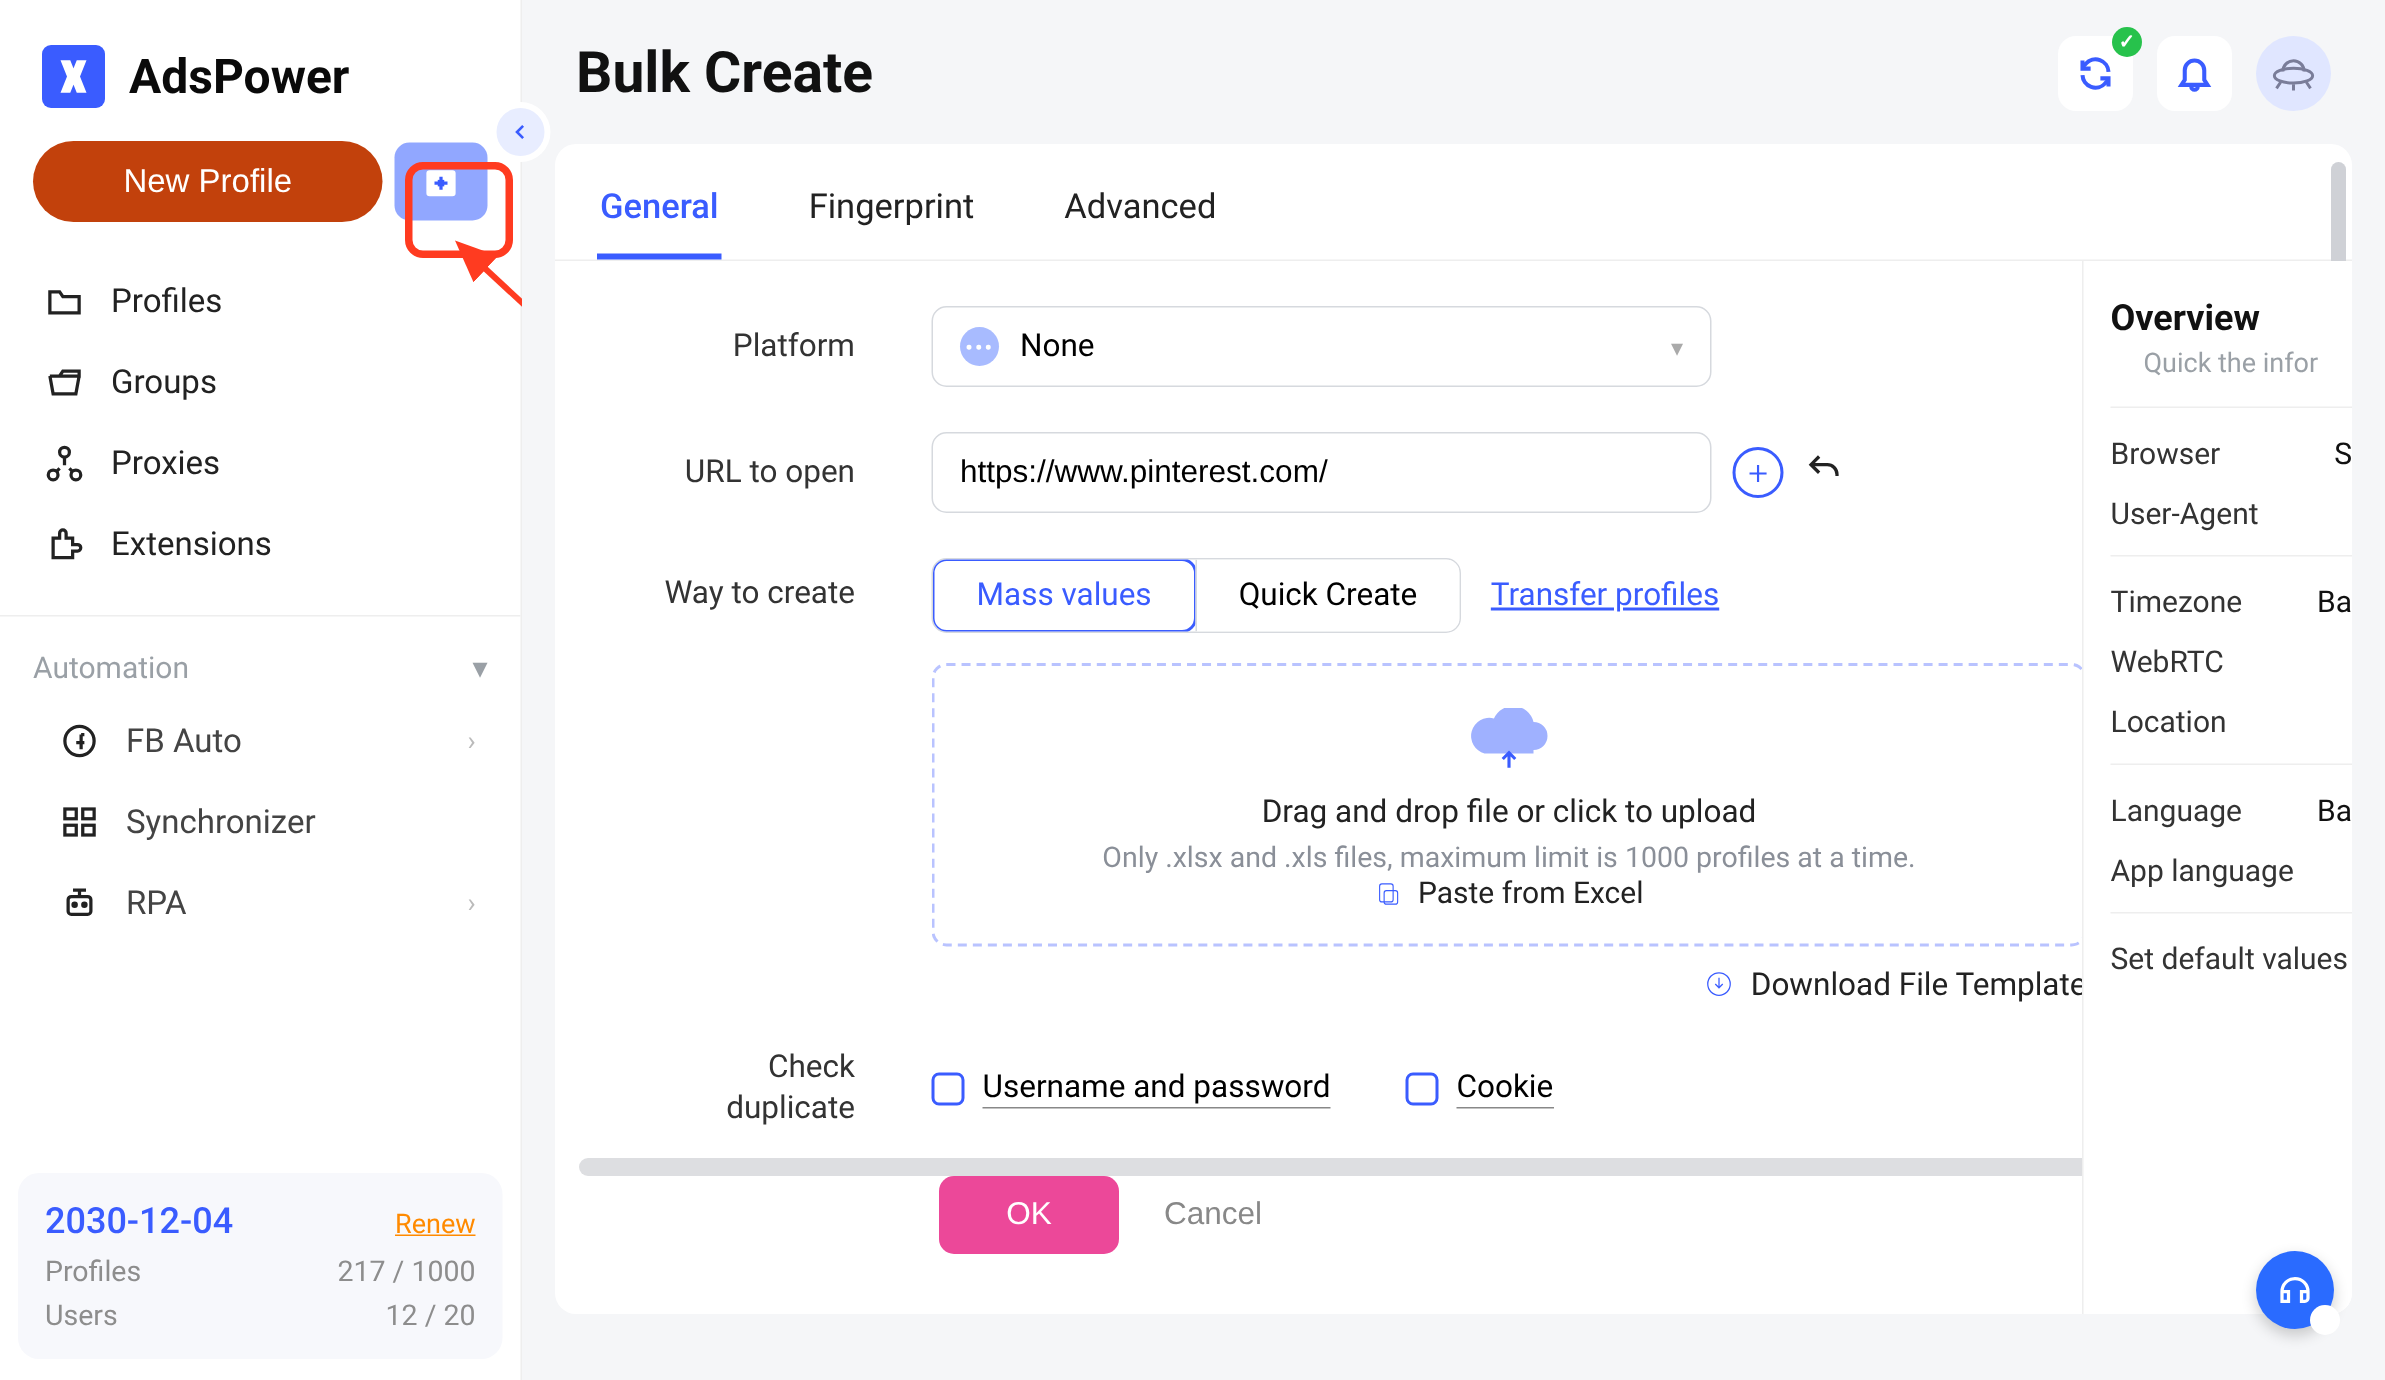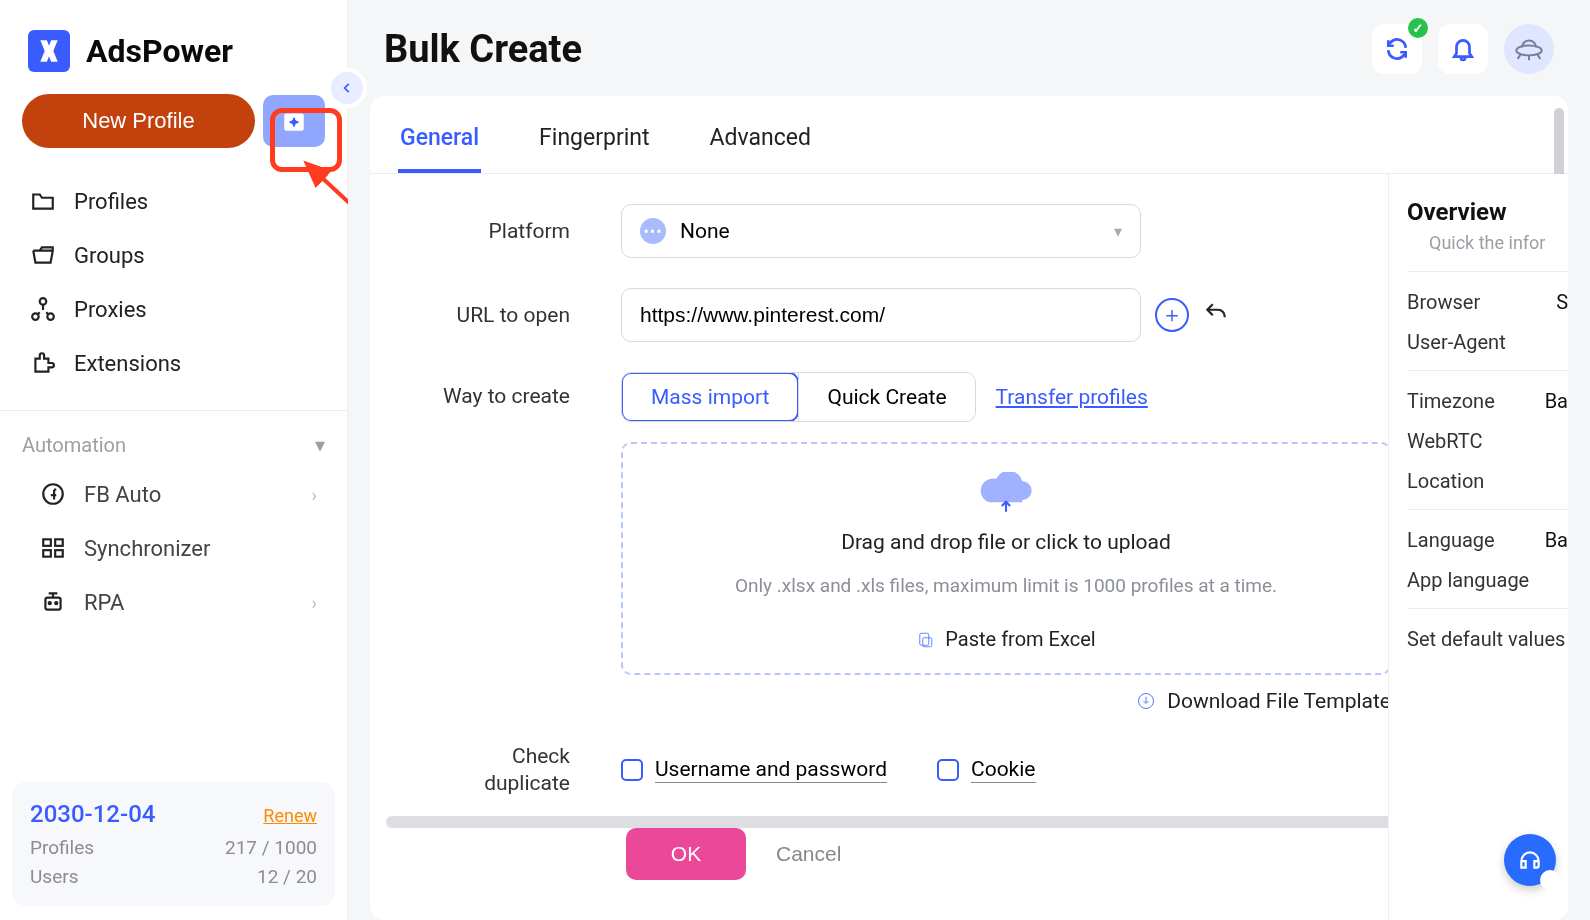--- a/index.html
+++ b/index.html
@@ -197,22 +197,22 @@
     padding:0 28px; display:flex; align-items:center; font-size:21px; cursor:pointer; background:#fff;
   }
   .seg-btn+.seg-btn { border-left:1px solid #d6d9de;}
   .seg-btn.active { border:2px solid #3a5cff; color:#3a5cff; border-radius:10px; margin:-1px;}
   .link { color:#3a5cff; text-decoration:underline; font-size:21px; margin-left:20px; cursor:pointer;}
   .dropzone {
     border:2px dashed #b9c3ff; border-radius:10px; padding:28px 20px 22px 20px;
     text-align:center; width: 770px; margin-left:0; background:#fff;
   }
   .dz-icon { color:#6b83ff; margin-bottom:10px;}
-  .dz-line1 { font-size:21px; color:#222; margin-bottom:20px;}
-  .dz-line2 { font-size:19px; color:#8a8f98; margin-bottom:30px;}
+  .dz-line1 { font-size:21px; color:#222; margin-bottom:6px;}
+  .dz-line2 { font-size:19px; color:#8a8f98; margin-bottom:0;}
   .dz-paste { font-size:20px; color:#222; cursor:pointer;}
   .dz-paste svg { width:18px; height:18px; stroke:#3a5cff; fill:none; vertical-align:-3px; margin-right:6px;}
   .dl-template {
     text-align:right; width:770px; margin-top:14px; font-size:21px; color:#222;
     cursor:pointer;
   }
   .dl-template svg{ width:20px; height:20px; stroke:#3a5cff; fill:none; vertical-align:-3px; margin-right:6px;}
   .chk-row { display:flex; gap:50px; align-items:center;}
   .chk { display:flex; align-items:center; gap:12px; font-size:21px; cursor:pointer;}
   .chk-box { width:22px; height:22px; border:2px solid #3a5cff; border-radius:5px; }
@@ -436,21 +436,21 @@
                 </svg>
             </div>
           </div>
         </div>
 
         <div class="form-row" style="align-items:flex-start">
           <div class="form-label-col" style="padding-top:12px">Way to create</div>
           <div class="form-input-col" style="flex-direction:column; align-items:flex-start; gap:0">
             <div style="display:flex;align-items:center">
               <div class="seg-group">
-                <div class="seg-btn active">Mass import</div>
+                <div class="seg-btn active">Mass values</div>
                 <div class="seg-btn">Quick Create</div>
               </div>
               <a class="link">Transfer profiles</a>
             </div>
             <div style="height:20px"></div>
             <div class="dropzone">
               <div class="dz-icon">
                 <svg width="56" height="42" viewBox="0 0 24 18" fill="#9fb1ff">
                     <path d="M19 12a4 4 0 000-8 6 6 0 00-11.3-1A5 5 0 005 13h14z"></path>
                   </svg>

